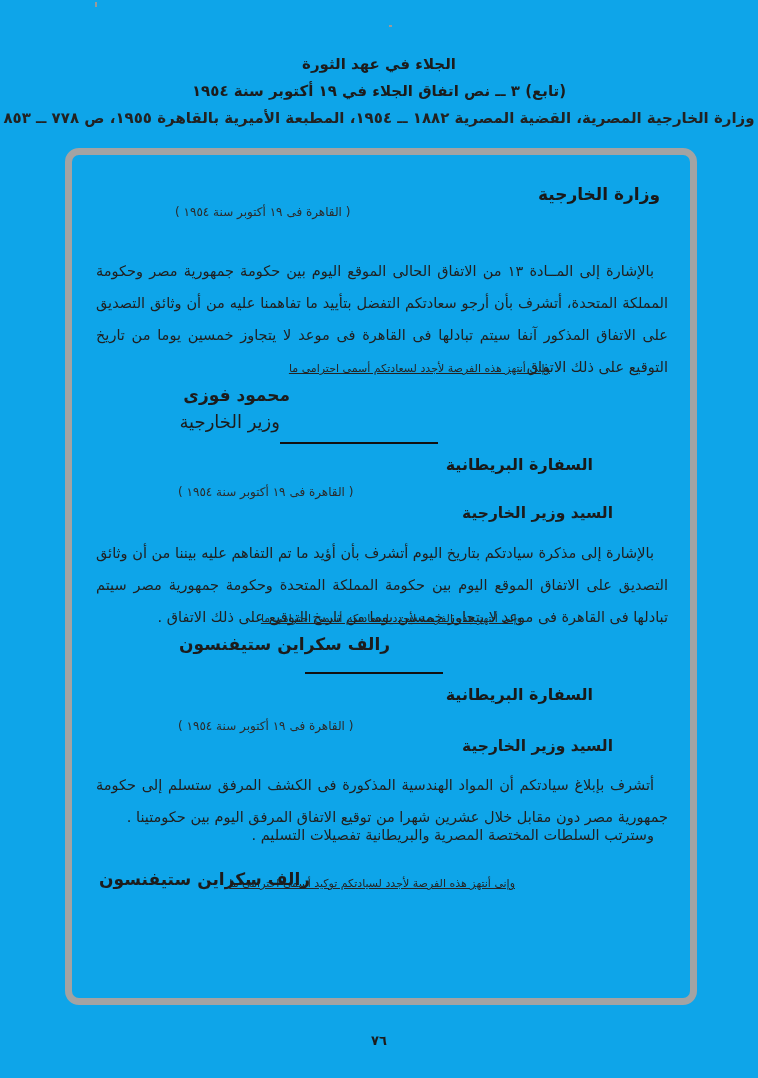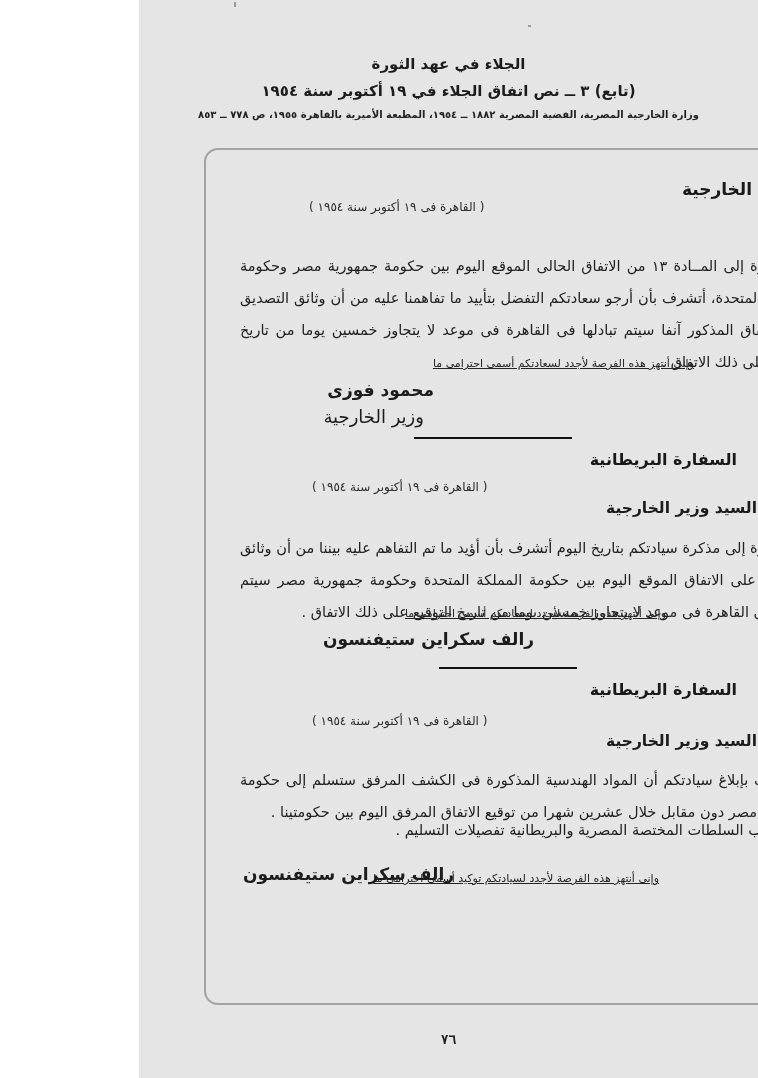--- a/index.html
+++ b/index.html
@@ -4,23 +4,23 @@
 <style>
   * { margin: 0; padding: 0; box-sizing: border-box; }
   html, body { background: #ffffff; }
   body {
     font-family: "DejaVu Sans", sans-serif;
     color: #1c1c1c;
     width: 758px;
   }
   .page {
     position: relative;
-    width: 619px;
+    width: 758px;
     height: 1078px;
-    background: #e5e5e5;
+    background: #0ea5e9;
     overflow: hidden;
     direction: rtl;
   }
   
   .page-header {
     position: absolute;
     top: 55px; left: 0; right: 0;
     text-align: center;
   }
   .hdr-title {
@@ -28,32 +28,32 @@
     font-weight: bold;
     letter-spacing: 0.5px;
     margin-bottom: 9px;
   }
   .hdr-subtitle {
     font-size: 15px;
     font-weight: bold;
     margin-bottom: 9px;
   }
   .hdr-source {
-    font-size: 10px;
+    font-size: 15px;
     font-weight: bold;
     color: #222;
   }
   
   .green-frame {
     position: absolute;
     left: 65px;
     top: 148px;
     width: 632px;
     height: 857px;
-    border: 2px solid #a3a3a3;
+    border: 7px solid #a3a3a3;
     border-radius: 14px;
     background: transparent;
   }
   
   .green-frame > div { position: absolute; white-space: nowrap; }
   .letter-heading-lg {
     font-size: 17px;
     font-weight: 600;
     color: #191919;
   }
@@ -85,21 +85,20 @@
     height: 2px;
     background: #111;
   }
   
   .page-number {
     position: absolute;
     bottom: 30px; left: 0; right: 0;
     text-align: center;
     font-size: 13px;
     font-weight: bold;
-    font-family: Liberation Mono, monospace;
   }
   
   .speck { position: absolute; background: #9a9a9a; }
   .speck1 { left: 95px; top: 2px; width: 2px; height: 5px; }
   .speck2 { left: 389px; top: 25px; width: 3px; height: 2px; }
 </style>
 </head>
 <body>
 
 <div class="page">

